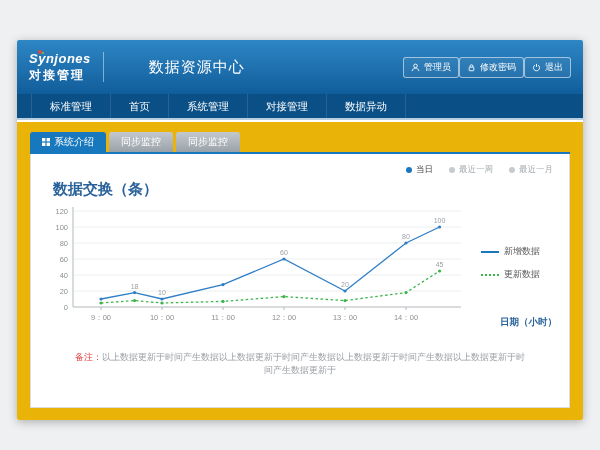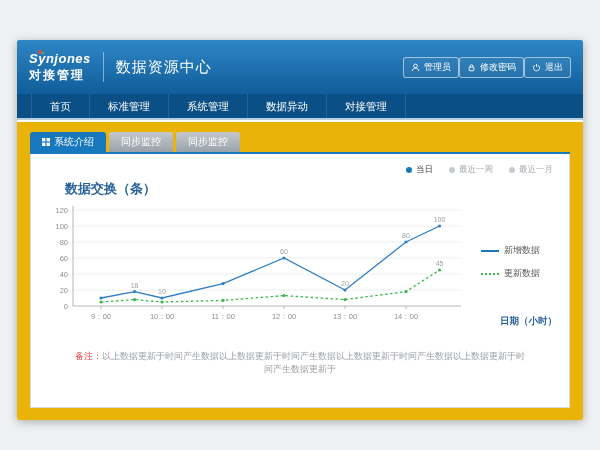--- a/index.html
+++ b/index.html
@@ -23,21 +23,21 @@
     background:linear-gradient(to bottom, var(--header-top), var(--header-bottom));
   }
   .logo { display:flex; flex-direction:column; line-height:1.1; }
   .logo-en { color:#fff; font-size:13px; font-weight:bold; font-style:italic; position:relative; letter-spacing:.5px; }
   .logo-en::after{
     content:""; position:absolute; left:9px; top:-2px; width:4px; height:4px;
     border-radius:50%; background:#e2483c; box-shadow:3px 1px 0 -1px #7dc243;
   }
   .logo-cn { color:#fff; font-size:12px; font-weight:bold; letter-spacing:2px; margin-top:2px; }
   .vdiv { width:1px; height:30px; background:rgba(255,255,255,.45); margin:0 12px; }
-  .app-title { color:#fff; font-size:15px; letter-spacing:1px; }
+  .app-title { color:#fff; font-size:15px; letter-spacing:1px;margin-left:33px; }
   .spacer { flex:1; }
   .hbtn {
     display:flex; align-items:center; gap:4px;
     background:rgba(255,255,255,.06);
     border:1px solid rgba(255,255,255,.55); border-radius:3px;
     color:#fff; font-size:9px; padding:3px 7px; margin-left:0;
     font-family:inherit; cursor:pointer;
   }
   .hbtn svg { display:block; }
 
@@ -73,21 +73,21 @@
     flex:1; background:#fff; border:1px solid #d9dde0; border-top:none;
     padding:8px 10px; position:relative;
   }
 
   .top-legend { display:flex; justify-content:flex-end; gap:16px; margin:2px 6px 0 0; }
   .tl-item { display:flex; align-items:center; gap:4px; font-size:8.5px; cursor:pointer; }
   .tl-item .dot { width:6px; height:6px; border-radius:50%; }
   .tl-item.on  { color:#444; }  .tl-item.on  .dot { background:var(--accent); }
   .tl-item.off { color:#a6abb0; } .tl-item.off .dot { background:#c6cbd0; }
 
-  .ylabel { color:#29629b; font-size:13px; font-weight:bold; margin:4px 0 4px 24px; }
+  .ylabel { color:#29629b; font-size:15px; font-weight:bold; margin:4px 0 4px 12px; }
 
   .chart-row { position:relative; height:136px; margin-left:4px; }
   .chart-svg { display:block; }
   .right-legend { position:absolute; right:2px; top:42px; width:76px; }
   .rl-item { display:flex; align-items:center; gap:5px; margin-bottom:10px; cursor:pointer; }
   .rl-item .sample { width:18px; height:0; }
   .sample.solid  { border-top:2px solid var(--accent); }
   .sample.dotted { border-top:2px dotted var(--green); }
   .rl-item .rl-label { font-size:9px; color:#555; }
   .xlabel {
@@ -139,25 +139,25 @@
           <svg width="9" height="9" viewBox="0 0 10 10">
               <path d="M3.2 2.4 a3.4 3.4 0 1 0 3.6 0" fill="none" stroke="#fff" stroke-width="1"></path>
               <line x1="5" y1="1" x2="5" y2="4.4" stroke="#fff" stroke-width="1"></line>
             </svg>
         </span>
         <span>退出</span>
       </button>
     </header>
 
     <nav class="navbar">
+      <div class="nav-item">标准管理</div>
       <div class="nav-item">首页</div>
-      <div class="nav-item">标准管理</div>
       <div class="nav-item">系统管理</div>
+      <div class="nav-item">对接管理</div>
       <div class="nav-item">数据异动</div>
-      <div class="nav-item">对接管理</div>
     </nav>
 
     <div class="content">
 
       <div class="tabs-row">
         <div class="tab active">
           <span>
             <svg width="8" height="8" viewBox="0 0 8 8">
                 <rect x="0" y="0" width="3.4" height="3.4" fill="#fff"></rect>
                 <rect x="4.6" y="0" width="3.4" height="3.4" fill="#fff"></rect>

